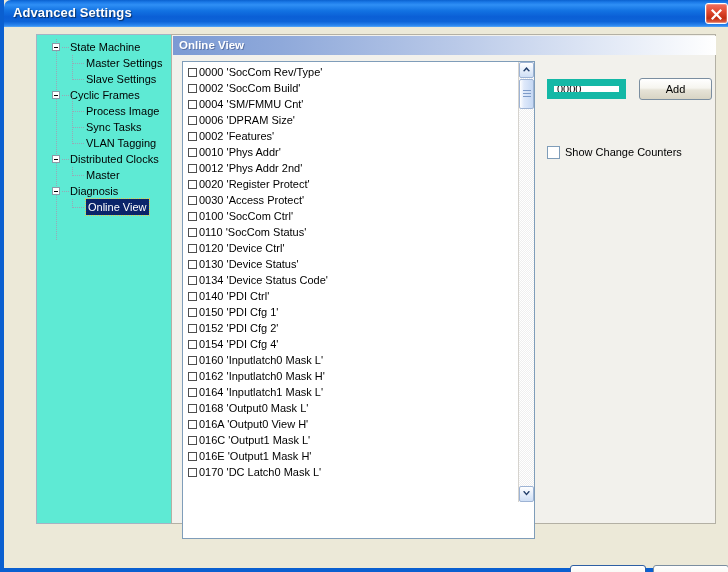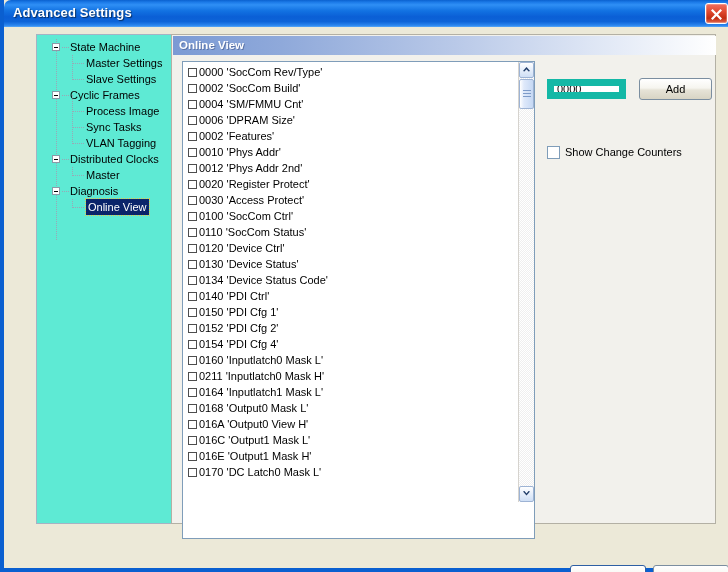--- a/index.html
+++ b/index.html
@@ -512,21 +512,21 @@
               <div class="lb-row">
                 <span class="cbx"></span>
                 <span class="rtxt">0154 'PDI Cfg 4'</span>
               </div>
               <div class="lb-row">
                 <span class="cbx"></span>
                 <span class="rtxt">0160 'Inputlatch0 Mask L'</span>
               </div>
               <div class="lb-row">
                 <span class="cbx"></span>
-                <span class="rtxt">0211 'Inputlatch0 Mask H'</span>
+                <span class="rtxt">0162 'Inputlatch0 Mask H'</span>
               </div>
               <div class="lb-row">
                 <span class="cbx"></span>
                 <span class="rtxt">0164 'Inputlatch1 Mask L'</span>
               </div>
               <div class="lb-row">
                 <span class="cbx"></span>
                 <span class="rtxt">0168 'Output0 Mask L'</span>
               </div>
               <div class="lb-row">

